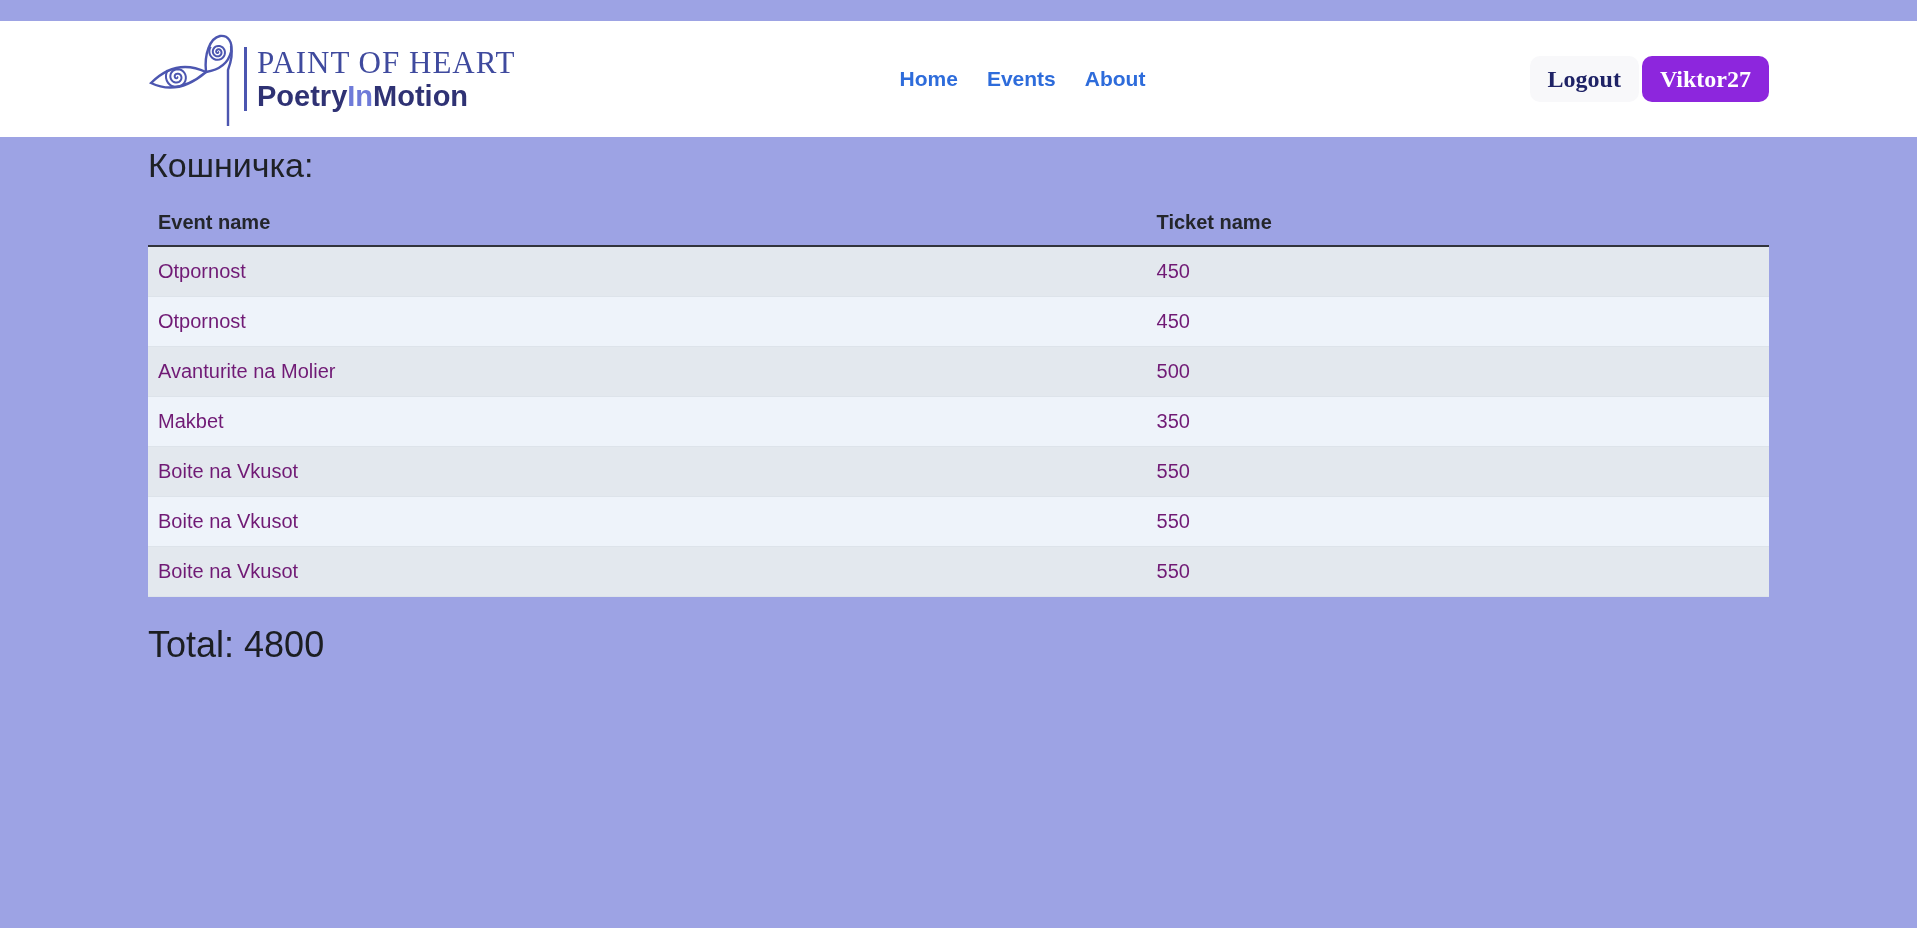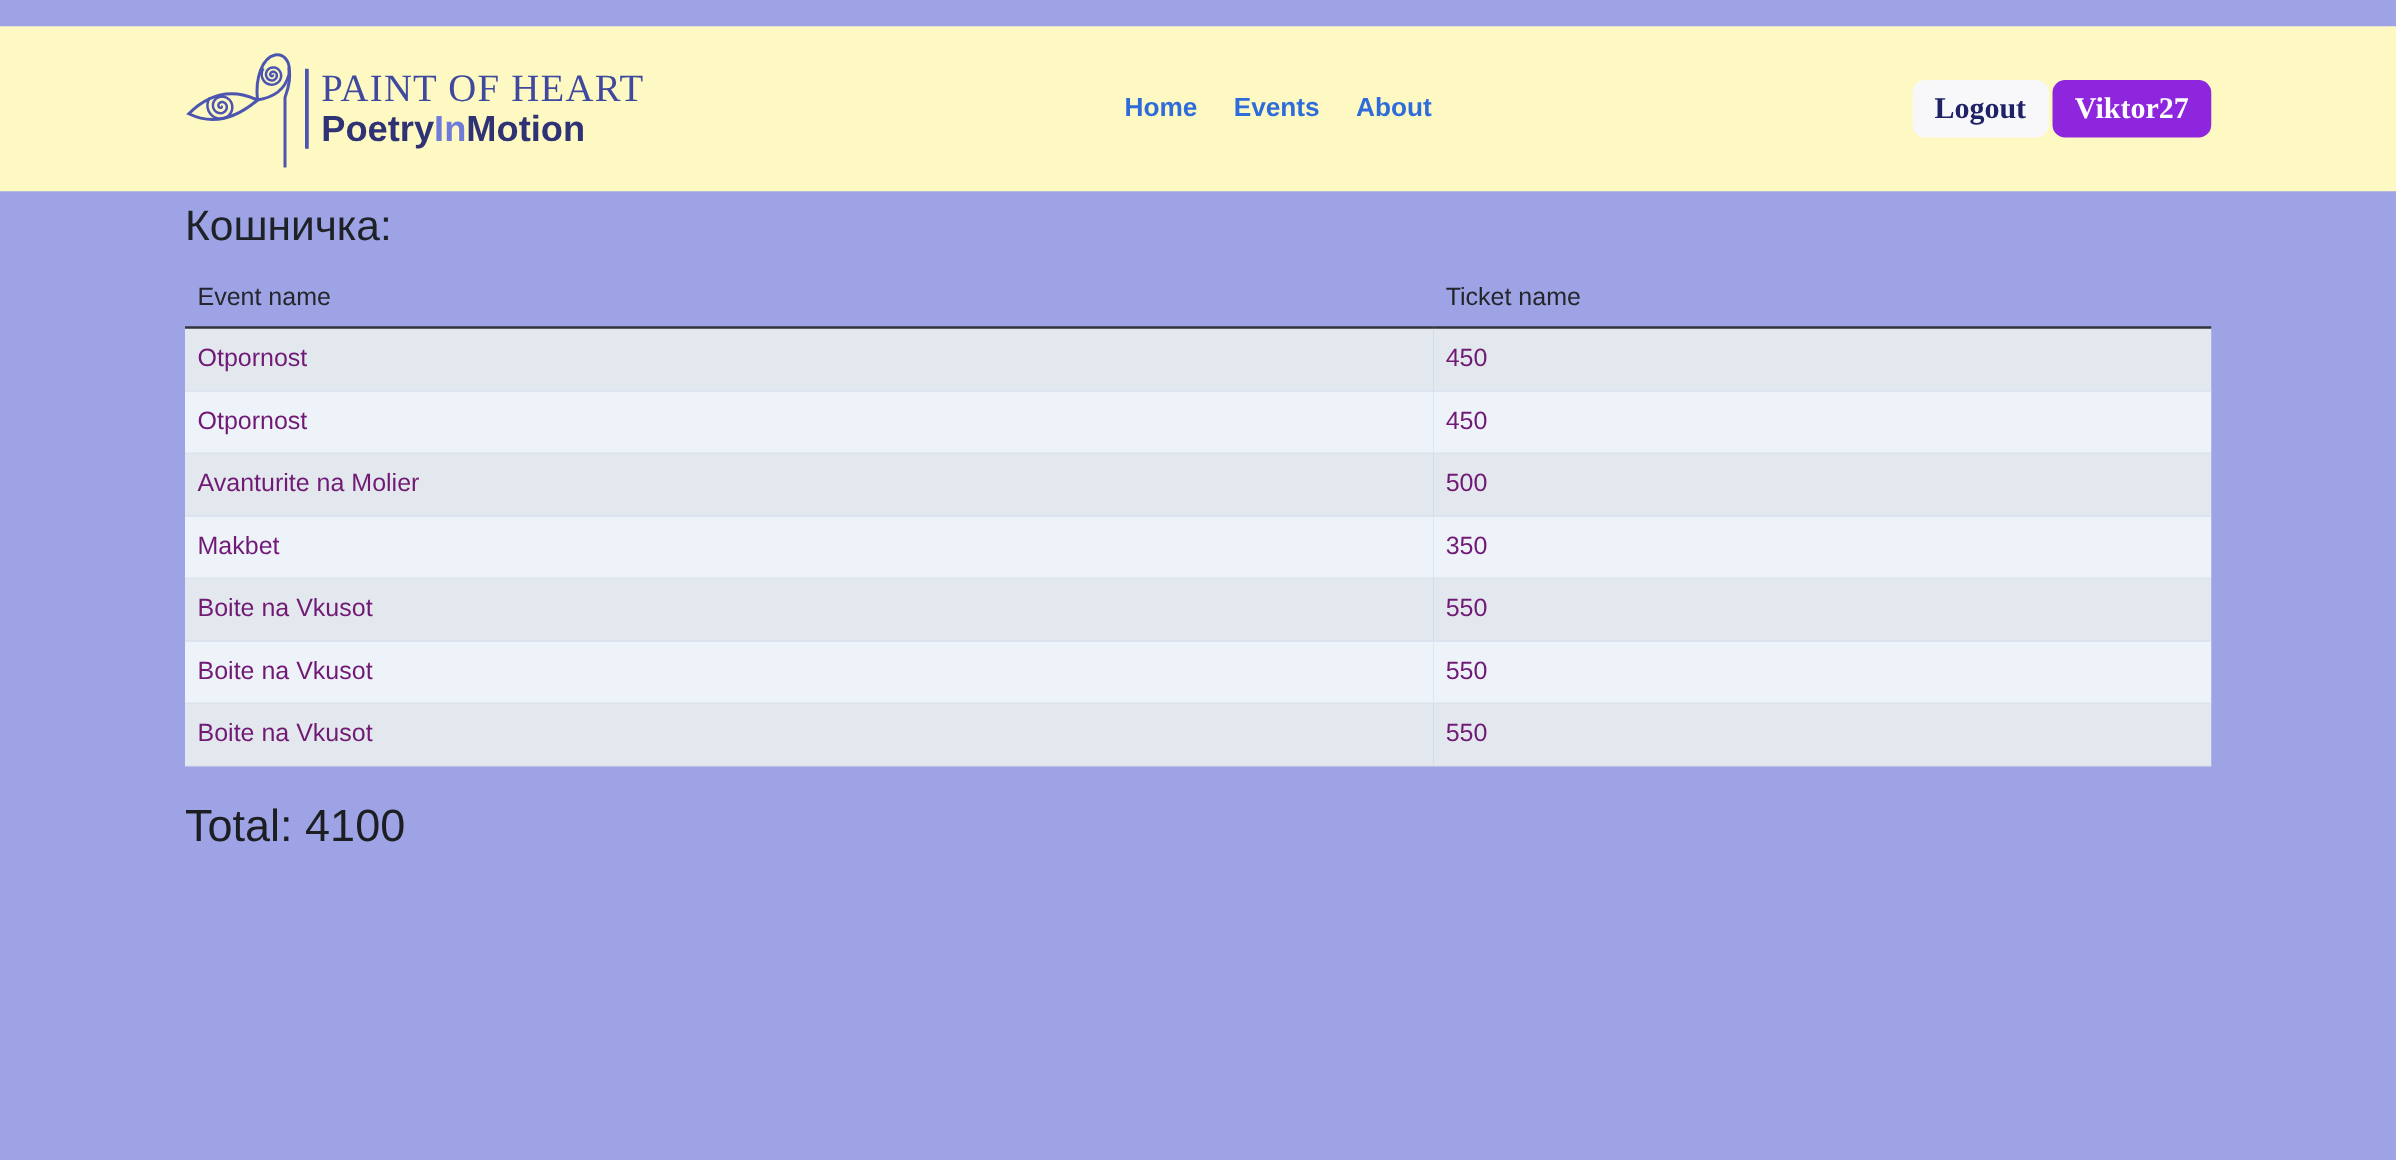--- a/index.html
+++ b/index.html
@@ -8,22 +8,22 @@
     width: 1917px;
     height: 928px;
     background: #9da3e4;
     font-family: "Liberation Sans", sans-serif;
     overflow: hidden;
   }
 
   
   .navbar {
     margin-top: 21px;
-    height: 132px;
-    background: #fef9c3;
+    height: 116px;
+    background: #ffffff;
     display: flex;
     align-items: center;
     padding: 0 148px;
   }
   .brand {
     display: flex;
     align-items: center;
     height: 100%;
     cursor: pointer;
     flex: 0 0 auto;
@@ -91,21 +91,21 @@
   table.cart-table {
     width: 100%;
     border-collapse: collapse;
     table-layout: fixed;
   }
   .cart-table col.col-event { width: 61.6%; }
   .cart-table col.col-price { width: 38.4%; }
   .cart-table th {
     text-align: left;
     font-size: 20px;
-    font-weight: normal;
+    font-weight: bold;
     color: #24262b;
     padding: 11px 10px;
     border-bottom: 2px solid #32343c;
     background: transparent;
   }
   .cart-table td {
     font-size: 20px;
     color: #701a75;
     padding: 13px 10px;
     border-bottom: 1px solid #dde3ea;
@@ -195,15 +195,15 @@
           <td>Boite na Vkusot</td>
           <td>550</td>
         </tr>
         <tr>
           <td>Boite na Vkusot</td>
           <td>550</td>
         </tr>
       </tbody>
   </table>
 
-  <h2 class="total-heading"><span>Total:</span> <span>4100</span></h2>
+  <h2 class="total-heading"><span>Total:</span> <span>4800</span></h2>
 
 </main>
 
 </body></html>

